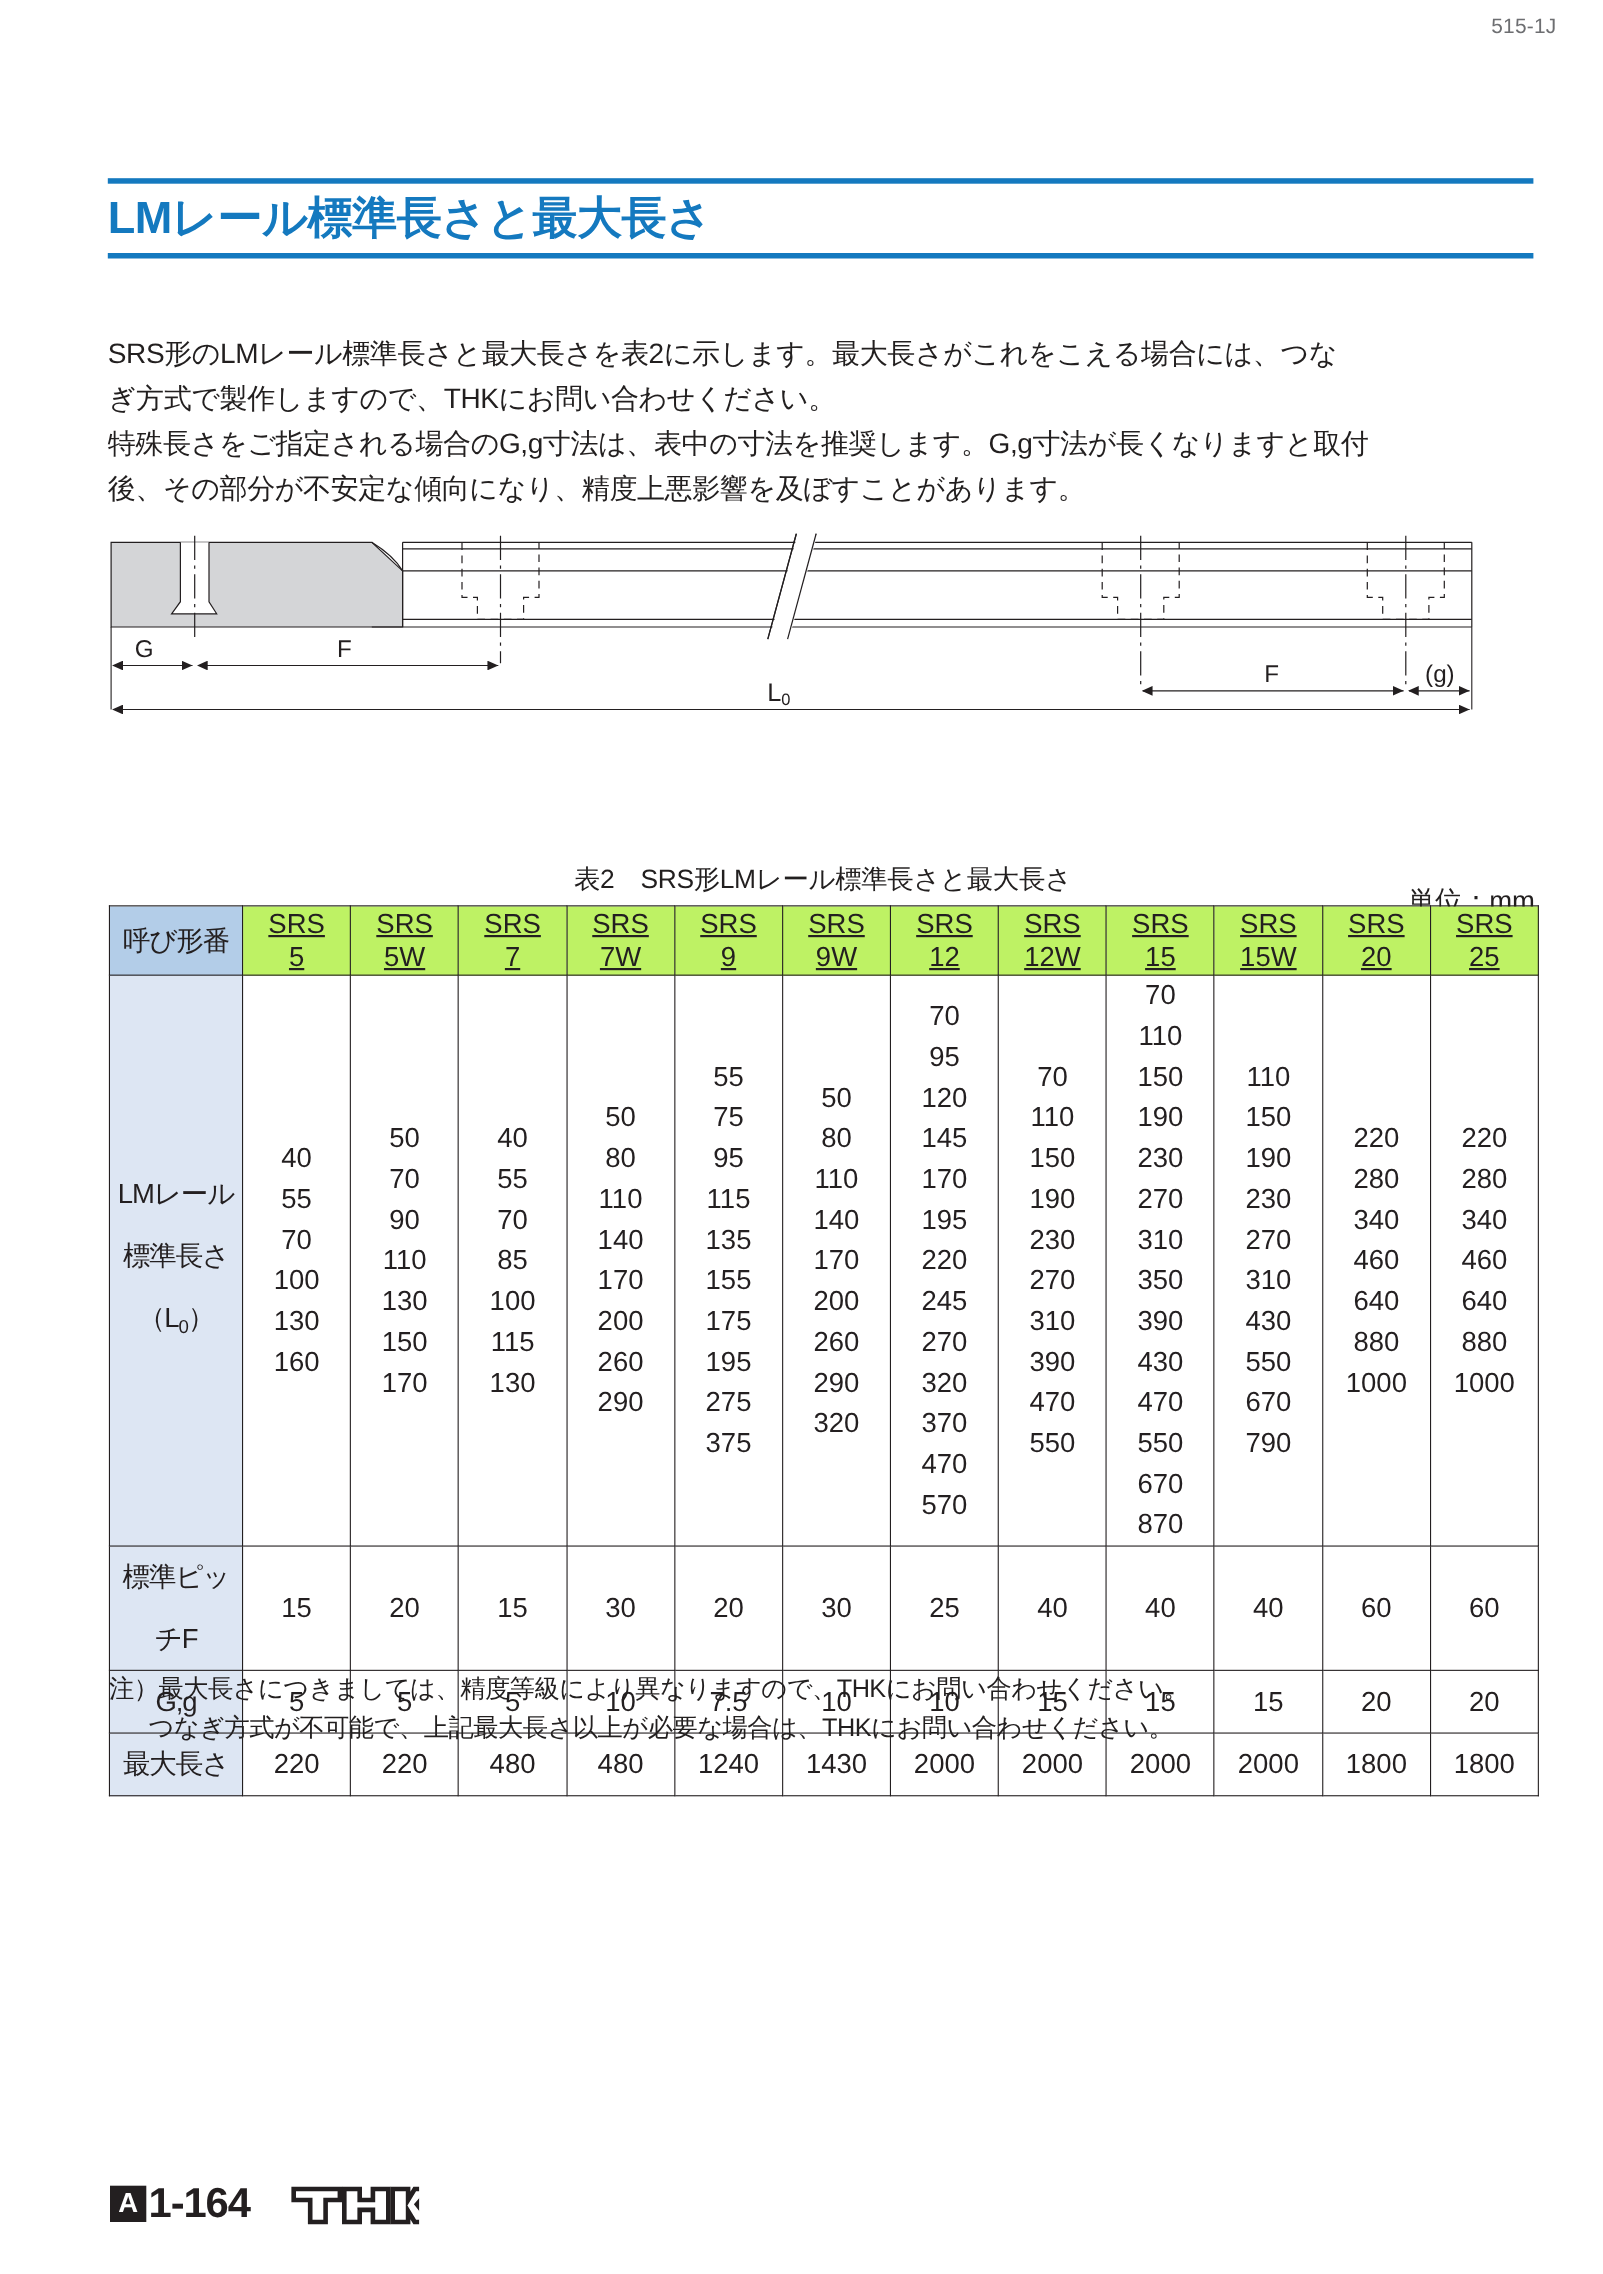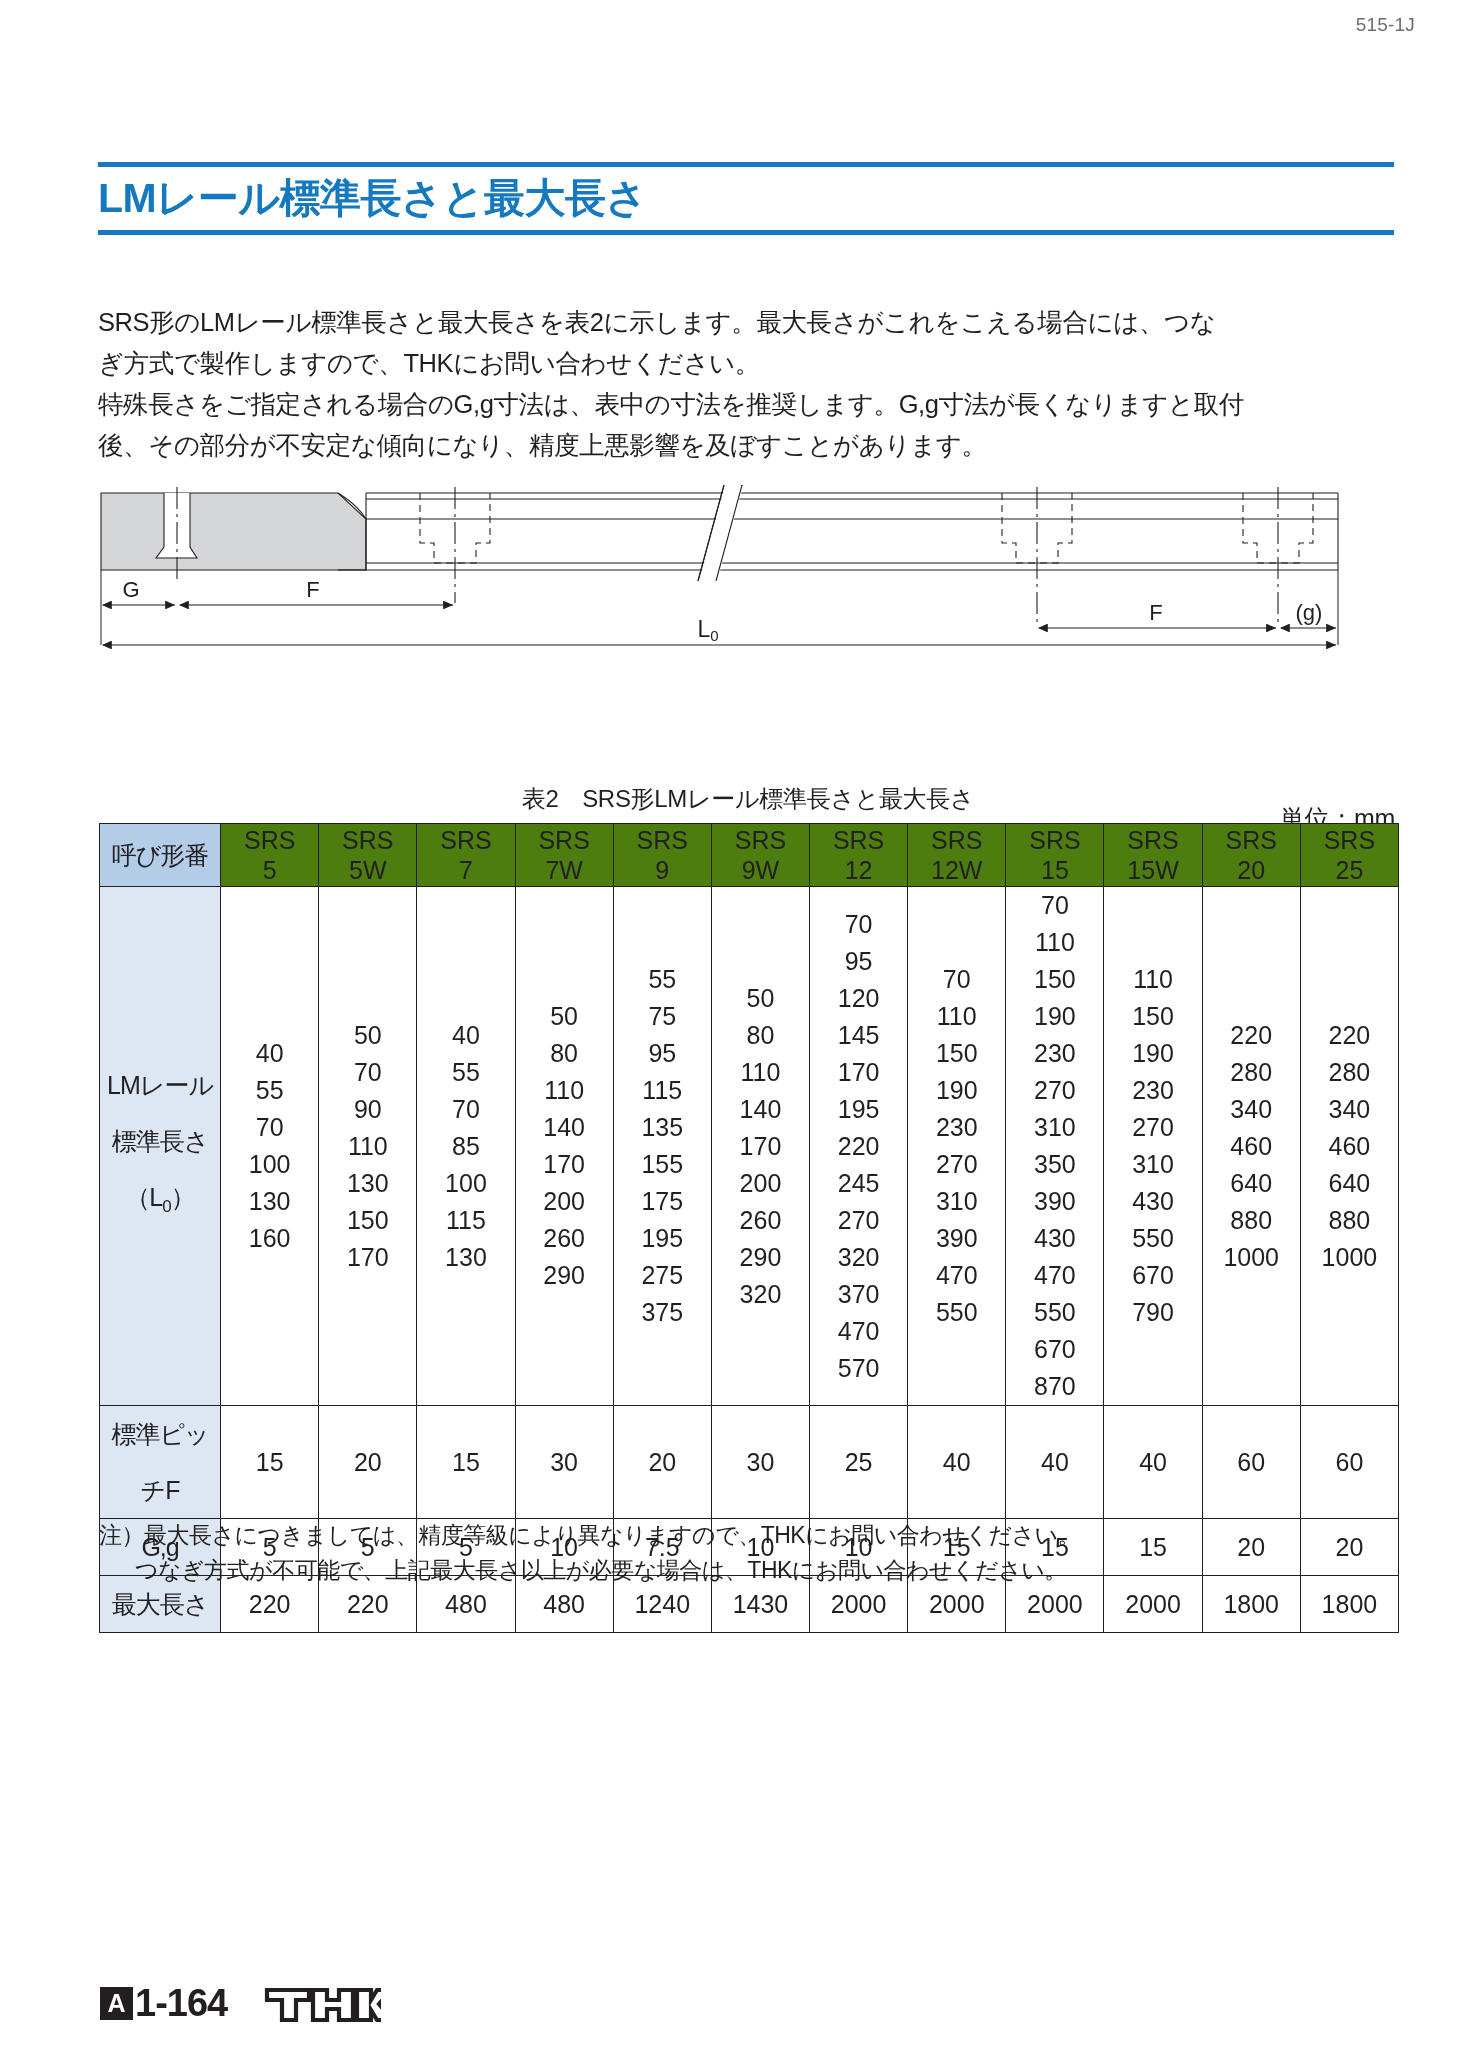--- a/index.html
+++ b/index.html
@@ -113,24 +113,25 @@
   table.spec td, table.spec th {
     border: 1px solid #231f20;
     padding: 0;
     text-align: center;
     vertical-align: middle;
     font-weight: normal;
     font-size: 25px;
     color: #231f20;
   }
   .hdr-cell {
-    background: #4d7c0f;
+    background: #bef264;
     height: 62px;
     font-size: 25px;
     line-height: 30px;
+    text-decoration: underline;
   }
   .hdr-cell .l1 { display: block; }
   .hdr-cell .l2 { display: block; }
   .hdr-name {
     background: #b3cde8;
     font-size: 25px;
     letter-spacing: -1px;
     font-family: Liberation Serif, serif;
   }
   .lbl-cell {

